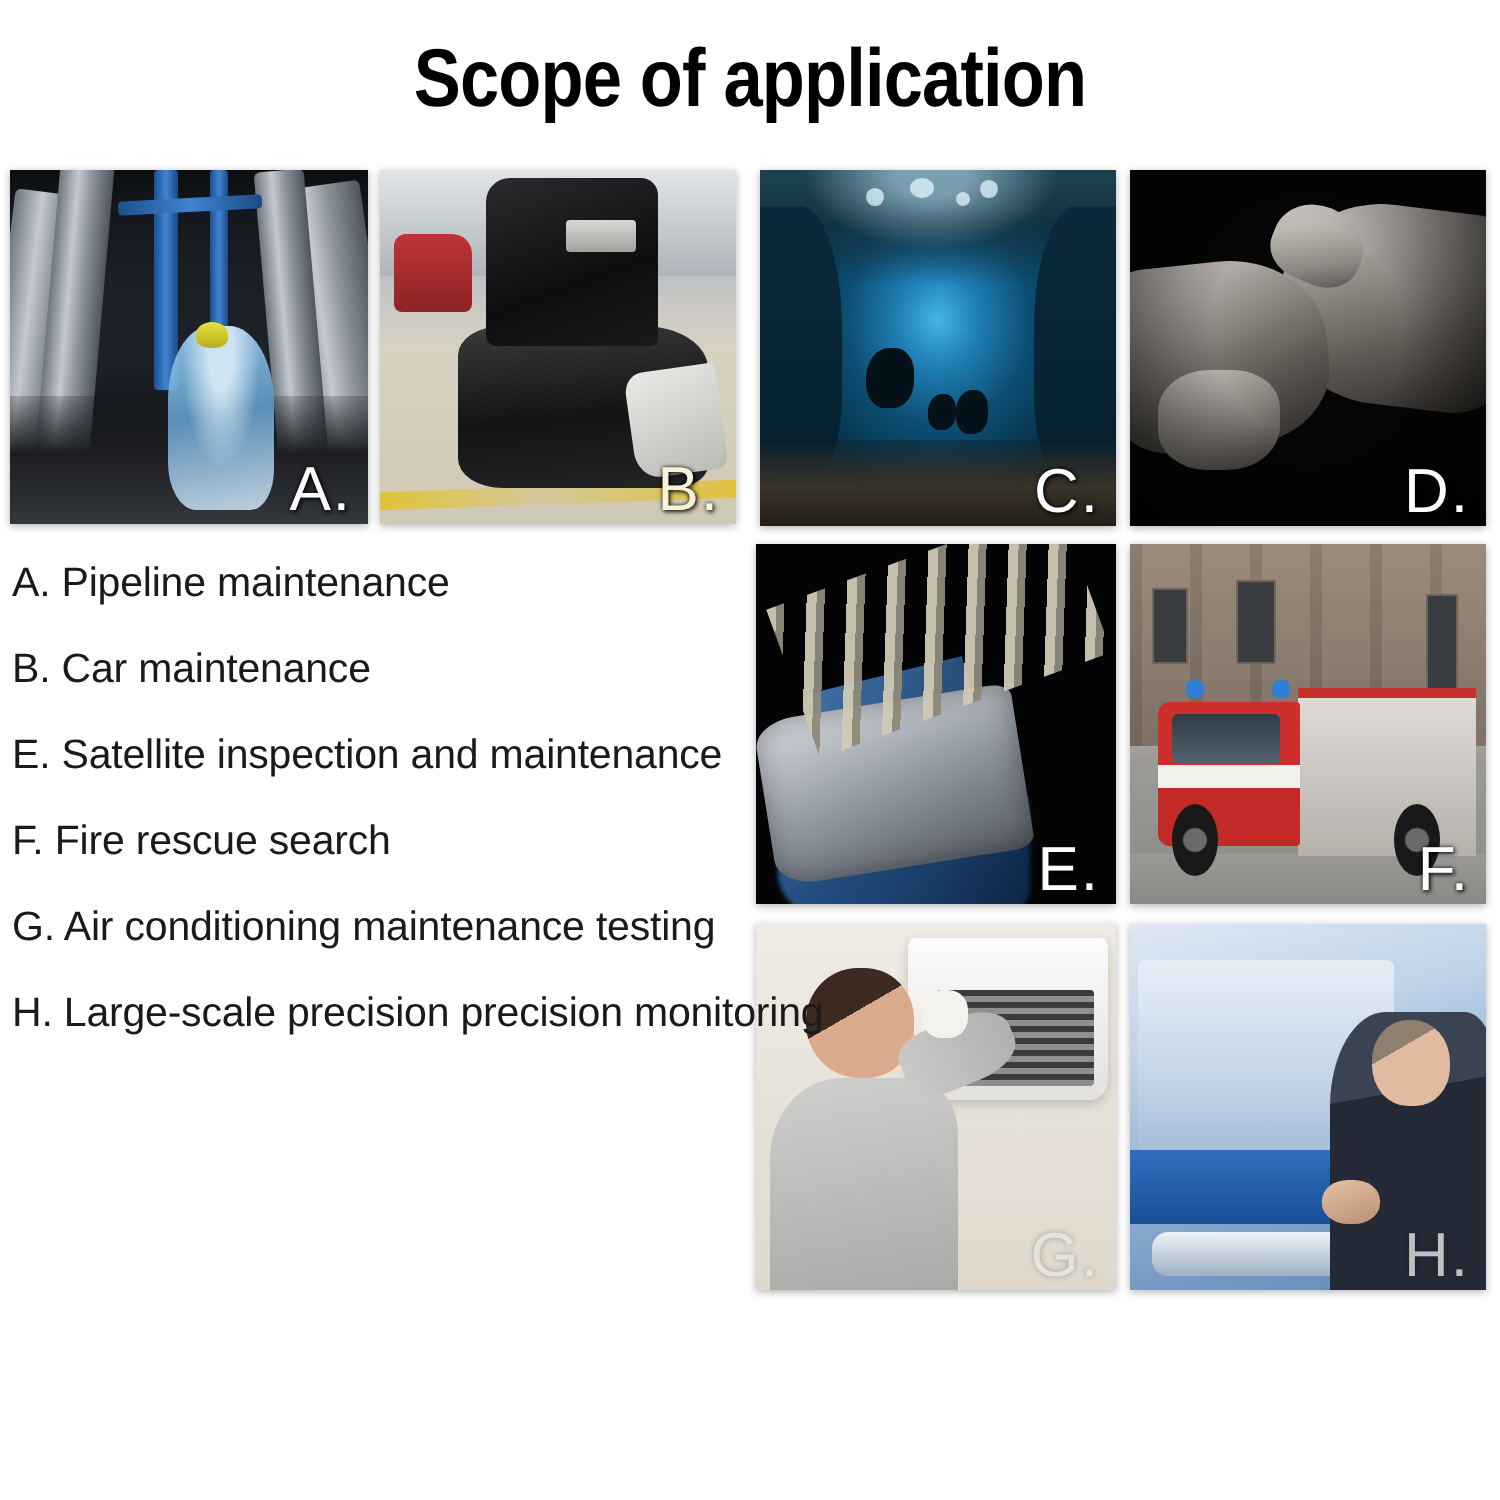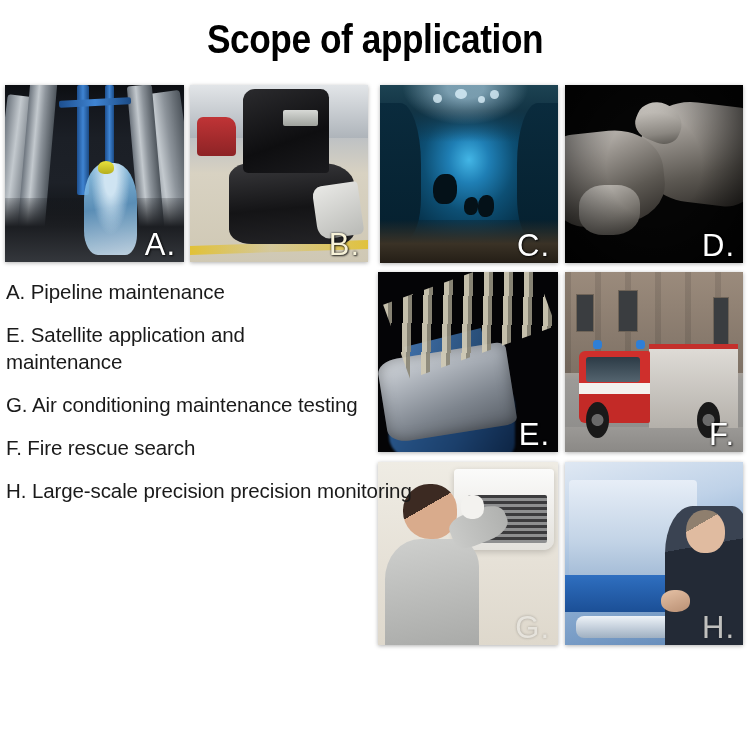--- a/index.html
+++ b/index.html
@@ -479,17 +479,18 @@
     <div class="tube"></div>
     <div class="tech"></div>
     <div class="thead"></div>
     <div class="hand"></div>
   </div>
   <div class="lbl dim">H.</div>
 </div>
 
 <div id="scope-list">
   <div class="scope-item">A. Pipeline maintenance</div>
-  <div class="scope-item">E. Satellite application and maintenance</div>
+  <div class="scope-item">B. Car maintenance</div>
+  <div class="scope-item">E. Satellite inspection and maintenance</div>
+  <div class="scope-item">F. Fire rescue search</div>
   <div class="scope-item">G. Air conditioning maintenance testing</div>
-  <div class="scope-item">F. Fire rescue search</div>
   <div class="scope-item wide">H. Large-scale precision precision monitoring</div>
 </div>
 
 </body></html>

